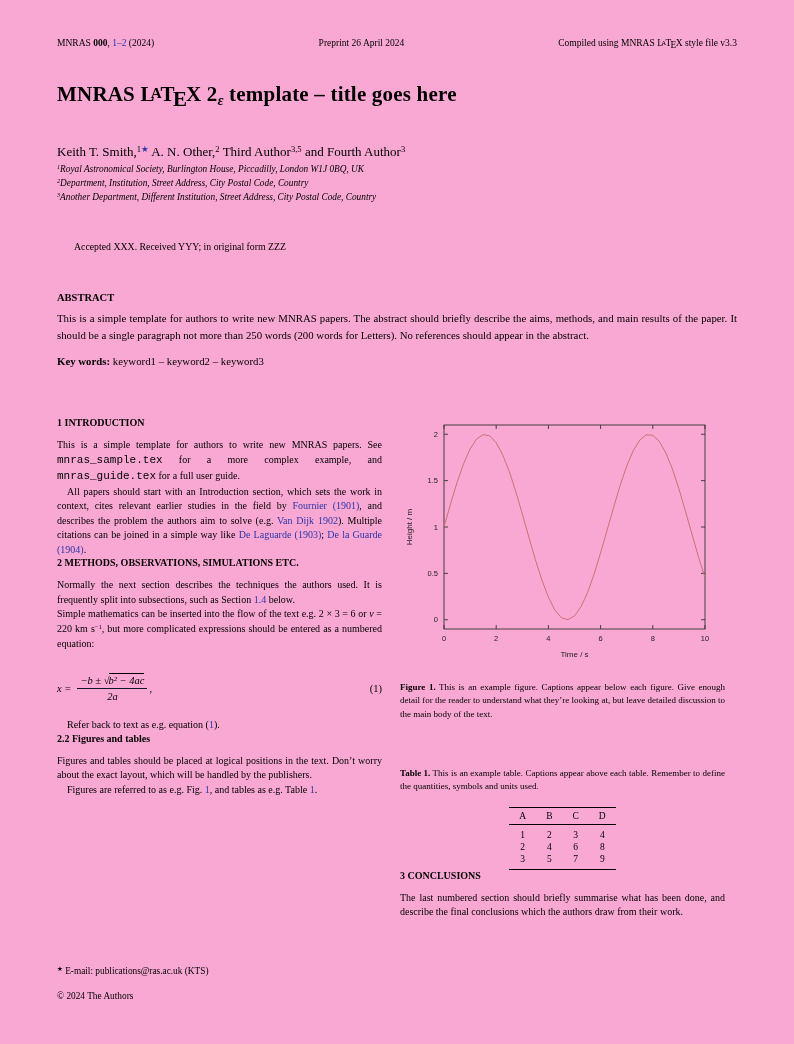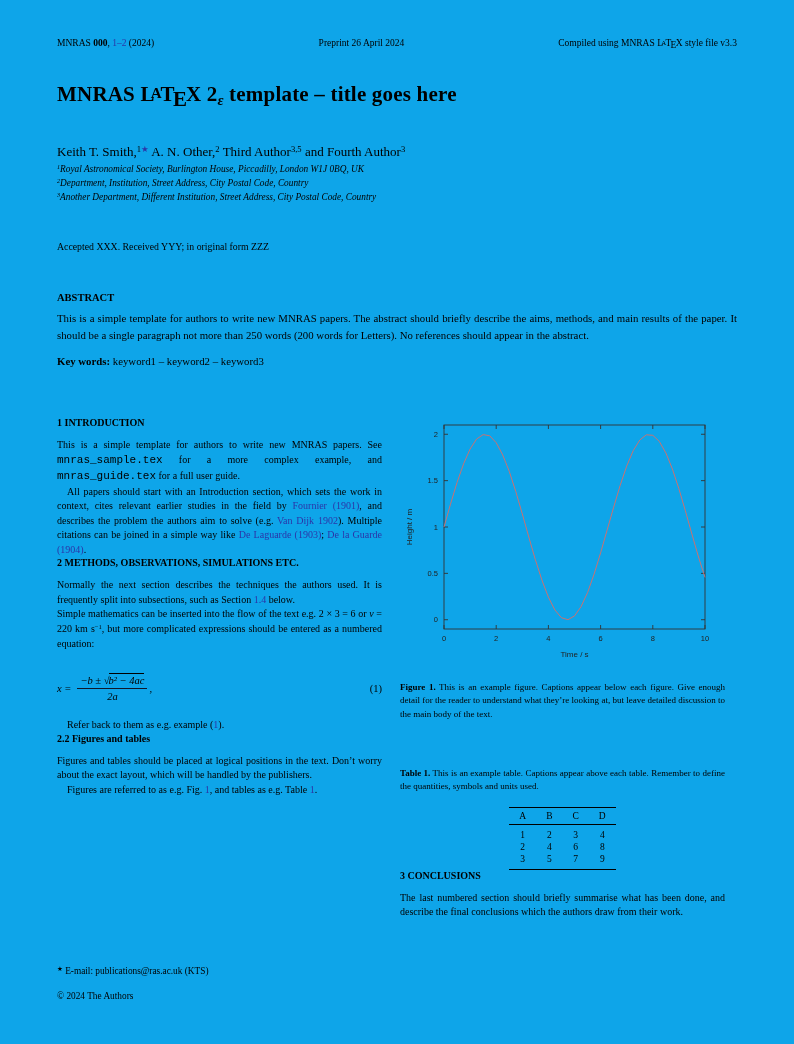--- a/index.html
+++ b/index.html
@@ -1,29 +1,29 @@
 <!DOCTYPE html>
 <html><head>
 <meta charset="utf-8">
 <style>
   html,body{margin:0;padding:0;background:#888;}
-  .page{width:794px;height:1044px;margin:0 auto;background:#0ea5e9;box-sizing:border-box;
+  .page{width:794px;height:1044px;margin:0 auto;background:#f9a8d4;box-sizing:border-box;
         padding:38px 57px 0 57px;font-family:"Liberation Serif",serif;color:#000;
         position:relative;overflow:hidden;}
   
   .pg-header{display:flex;font-size:9.5px;margin-bottom:26px;}
   .pg-header .h-left{flex:1;text-align:left;}
   .pg-header .h-center{flex:1;text-align:center;}
   .pg-header .h-right{flex:1.35;text-align:right;}
   
   .paper-title{font-size:21px;font-weight:bold;margin-top:32px;letter-spacing:.2px;}
   .authors{font-size:13px;margin-top:32px;}
   .affil{font-size:9.3px;font-style:italic;line-height:1.5;}
   .affils{margin-top:3px;}
-  .dates{font-size:9.8px;margin-top:36px;}
+  .dates{font-size:9.8px;margin-top:36px;margin-left:17px;}
   
   .abs-head{font-size:10.5px;font-weight:bold;margin-top:40px;}
   .abs-text{font-size:10.8px;line-height:1.55;text-align:justify;margin-top:7px;}
   .keywords{font-size:10.8px;margin-top:12px;}
   
   .columns{display:flex;gap:18px;margin-top:50px;height:594px;}
   .col{width:325px;box-sizing:border-box;}
   .col-left{display:flex;flex-direction:column;}
   h3.sec{font-size:10px;font-weight:bold;margin:0 0 10px 0;}
   .mt-sec{margin-top:28px;}
@@ -115,21 +115,21 @@
         <span class="eq-math">
           <span class="eq-lhs">x =</span>
           <span class="frac">
             <span class="num"><span>−b ± √</span><span class="radicand">b² − 4ac</span></span>
             <span class="den">2a</span>
           </span>
           <span>,</span>
         </span>
         <span class="eq-label">(1)</span>
       </div>
-      <p class="body indent"><span>Refer back to them as e.g. example (</span><span class="link">1</span><span>).</span></p>
+      <p class="body indent"><span>Refer back to text as e.g. equation (</span><span class="link">1</span><span>).</span></p>
 
       <h3 class="sec mt-sec">2.2 Figures and tables</h3>
       <p class="body"><span>Figures and tables should be placed at logical positions in the text. Don’t worry about the exact layout, which will be handled by the publishers.</span></p>
       <p class="body indent"><span>Figures are referred to as e.g. Fig. </span><span class="link">1</span><span>, and tables as e.g. Table </span><span class="link">1</span><span>.</span></p>
 
       <div class="bottom-block">
         <p class="footnote"><span class="fstar">★</span><span> E-mail: publications@ras.ac.uk (KTS)</span></p>
         <p class="copyright">© 2024 The Authors</p>
       </div>
     </div>

